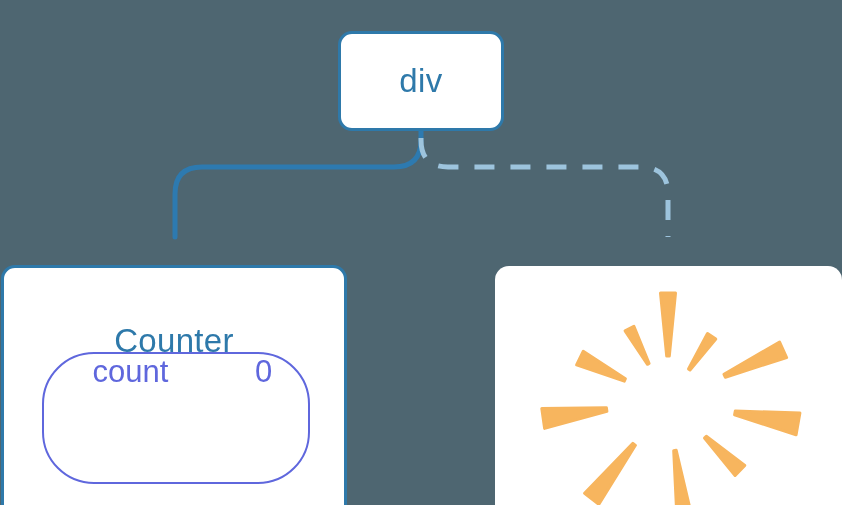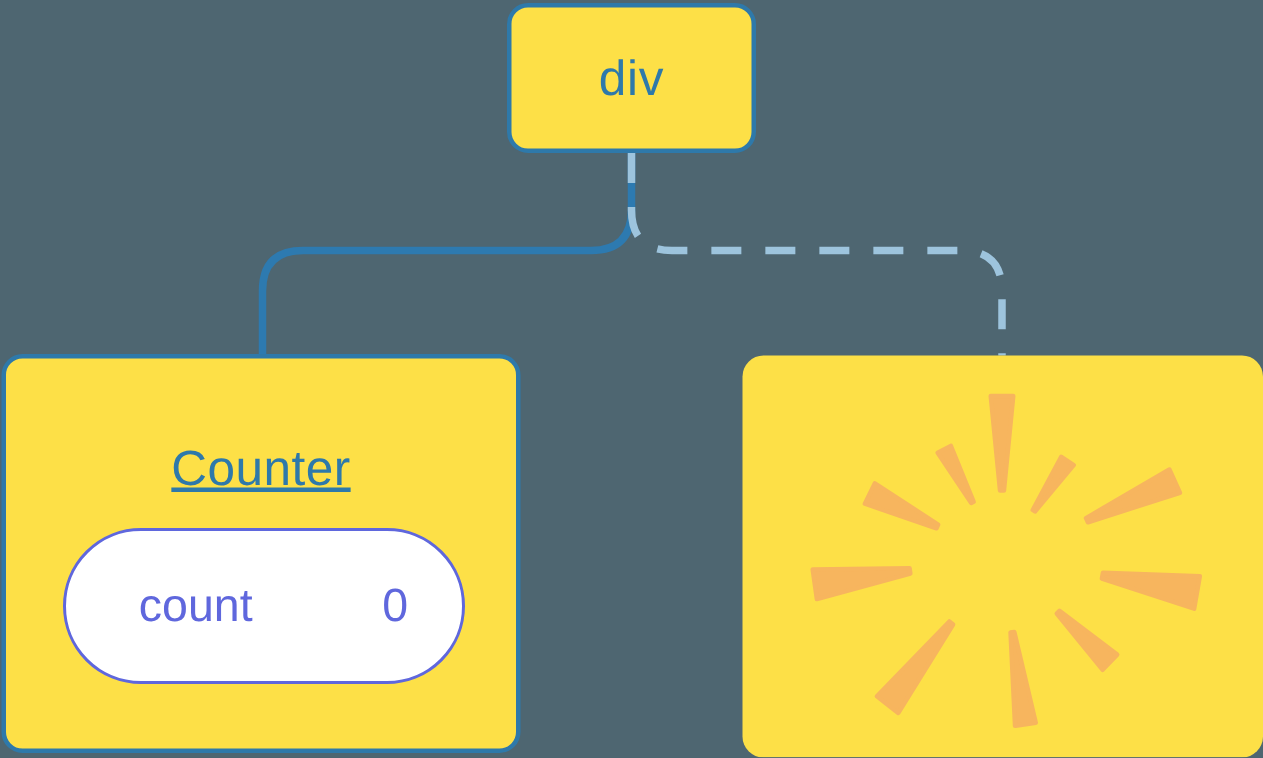--- a/index.html
+++ b/index.html
@@ -20,22 +20,23 @@
   #edges {
     position: absolute;
     left: 0; top: 0;
     width: 842px; height: 505px;
     pointer-events: none;
   }
 
   
   .node {
     position: absolute;
-    background: #fde047;
+    background: #ffffff;
     box-sizing: border-box;
+    margin-top: 29px;
   }
   .node-bordered {
     border: 3px solid #2e79aa;
     border-radius: 14px;
   }
   .node-plain {
     border-radius: 14px;
   }
 
   
@@ -71,26 +72,26 @@
     letter-spacing: 0.3px;
     text-decoration: underline;
   }
 
   
   .state-pill {
     position: absolute;
     left: 42px;
     top: 352px;
     width: 268px;
-    height: 104px;
+    height: 132px;
     border: 2px solid #5f67dd;
     border-radius: 52px;
     box-sizing: border-box;
     display: flex;
-    align-items: center;
+    align-items: flex-start;
     background: #ffffff;
   }
   .state-key {
     flex: 0 0 173px;
     display: flex;
     align-items: center;
     justify-content: center;
     font-size: 31px;
     color: #5f67dd;
   }

